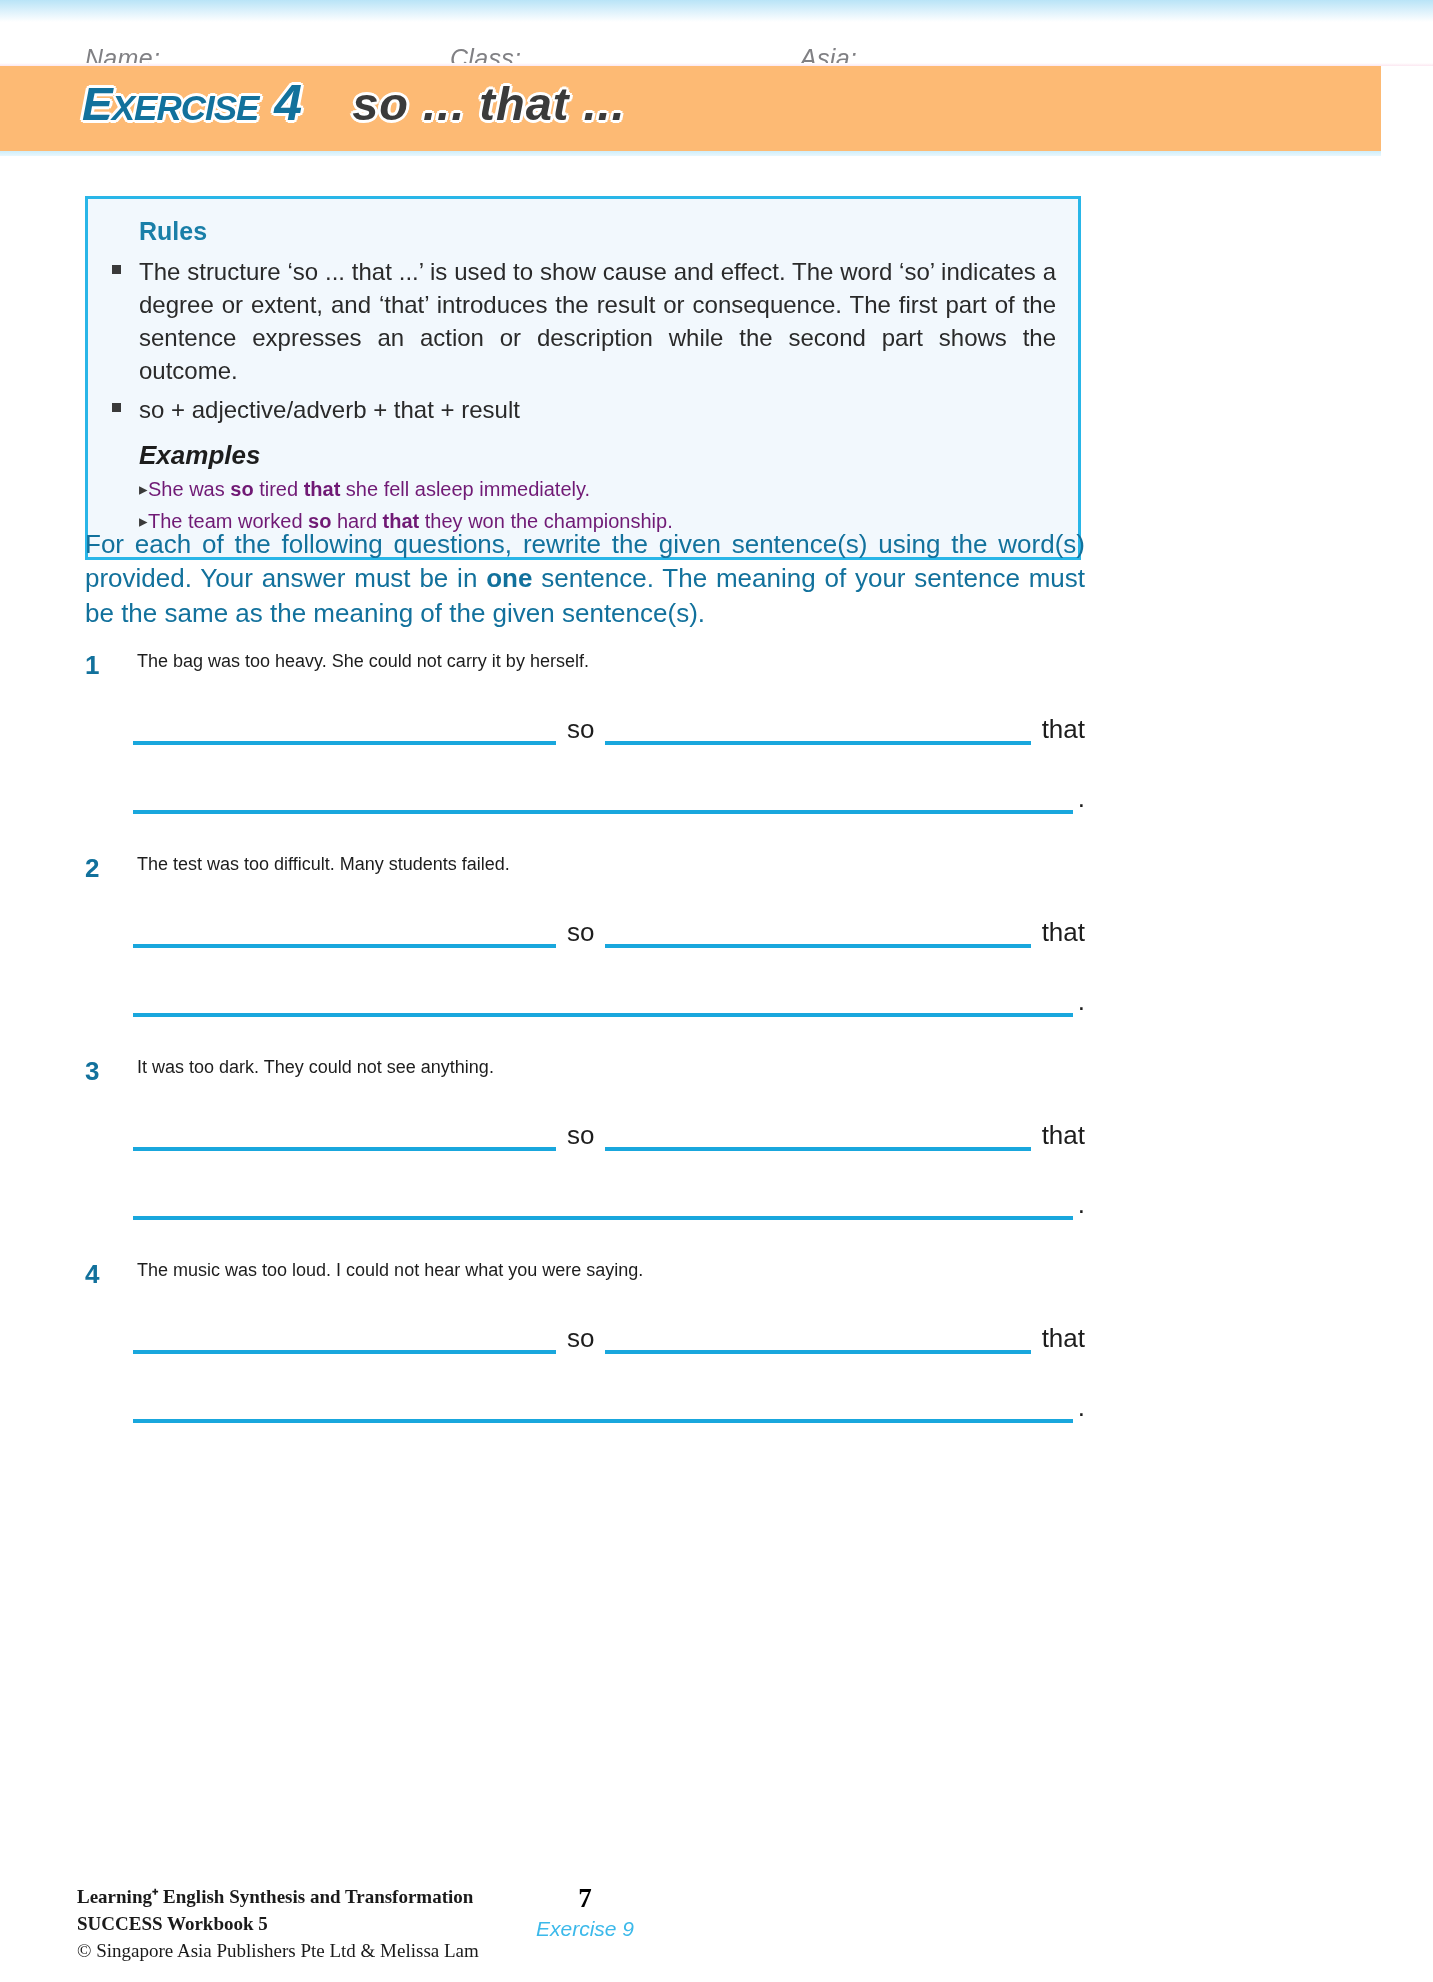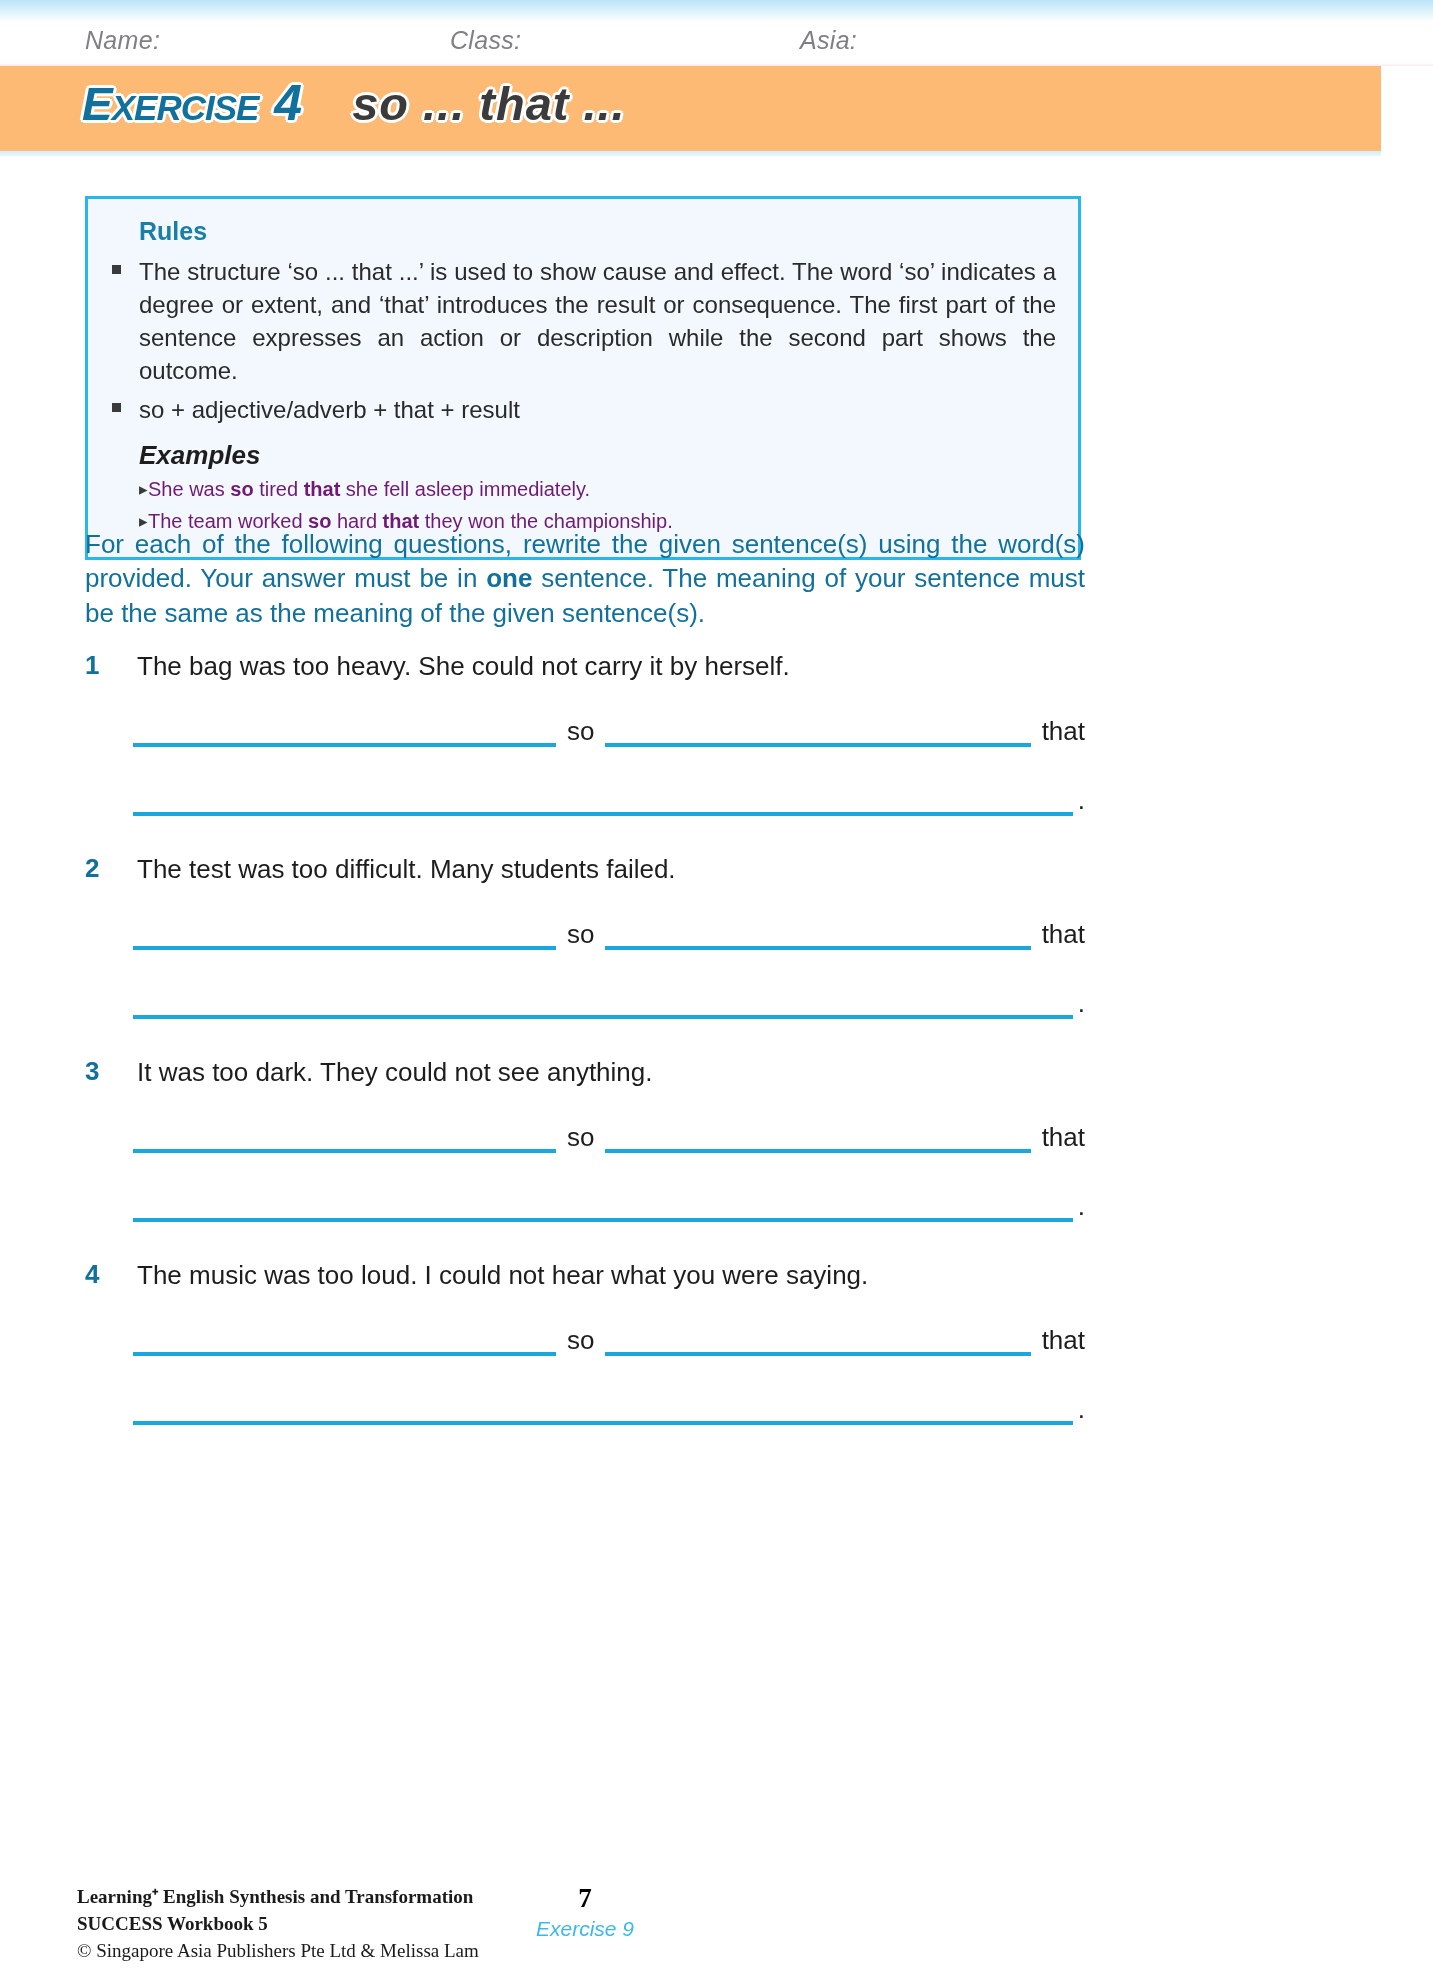--- a/index.html
+++ b/index.html
@@ -23,21 +23,21 @@
     position: absolute;
     left: 0; top: 0;
     width: 1433px;
     height: 22px;
     background: linear-gradient(to bottom, #b9e4f7 0%, #d9f0fb 45%, #ffffff 100%);
   }
 
   
   .meta-row {
     position: absolute;
-    left: 0; top: 22px;
+    left: 0; top: 40px;
     width: 1433px;
     height: 42px;
   }
   .meta-label {
     position: absolute;
     font-style: italic;
     font-size: 25px;
     color: #808084;
     letter-spacing: .3px;
     white-space: nowrap;
@@ -209,21 +209,21 @@
   }
   .q-num {
     width: 52px;
     flex: 0 0 52px;
     color: #12719c;
     font-weight: bold;
     font-size: 26px;
   }
   .q-text {
     flex: 1;
-    font-size: 26px;
+    font-size: 18px;
     color: #1d1d1d;
     line-height: 1.25;
   }
   .answer-row-1 {
     position: relative;
     margin-top: 28px;
     margin-left: 48px;
     display: flex;
     align-items: flex-end;
     height: 36px;

